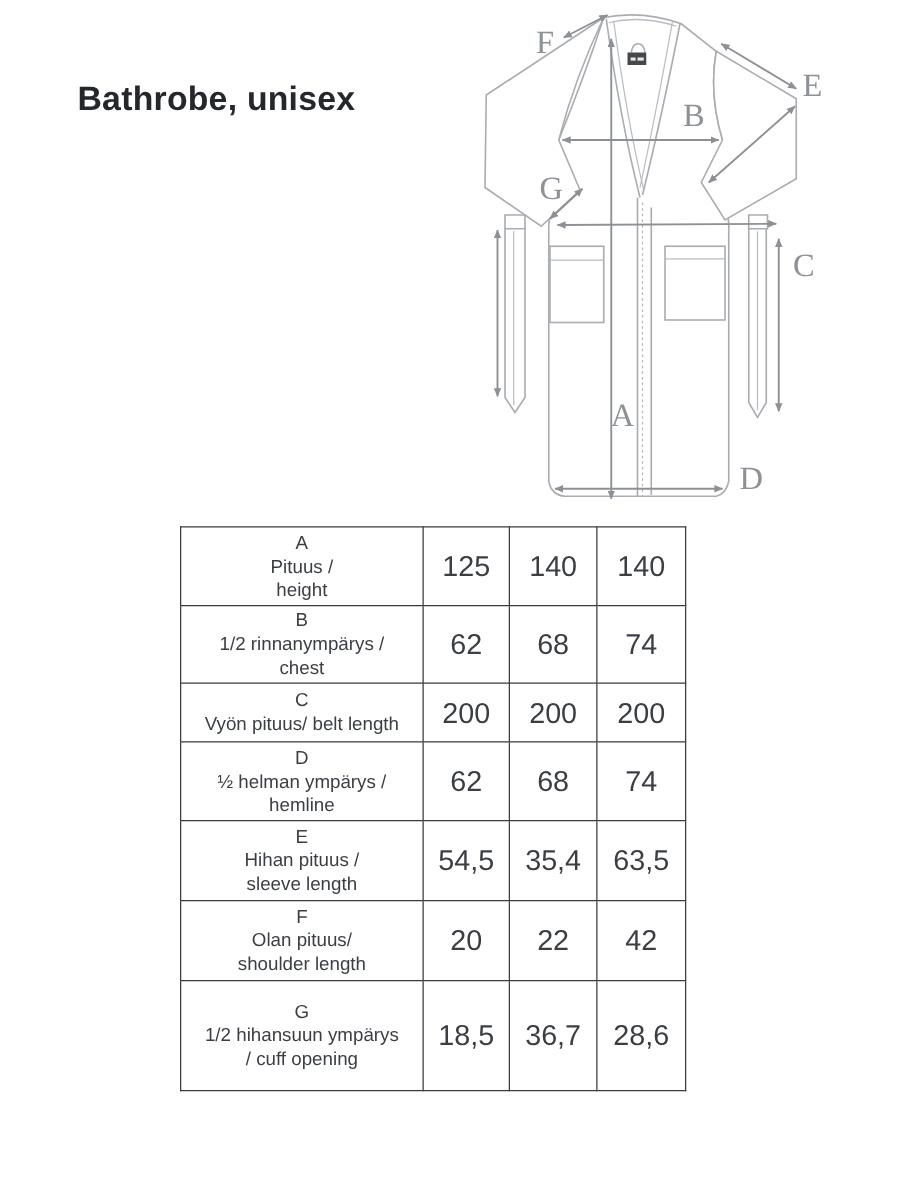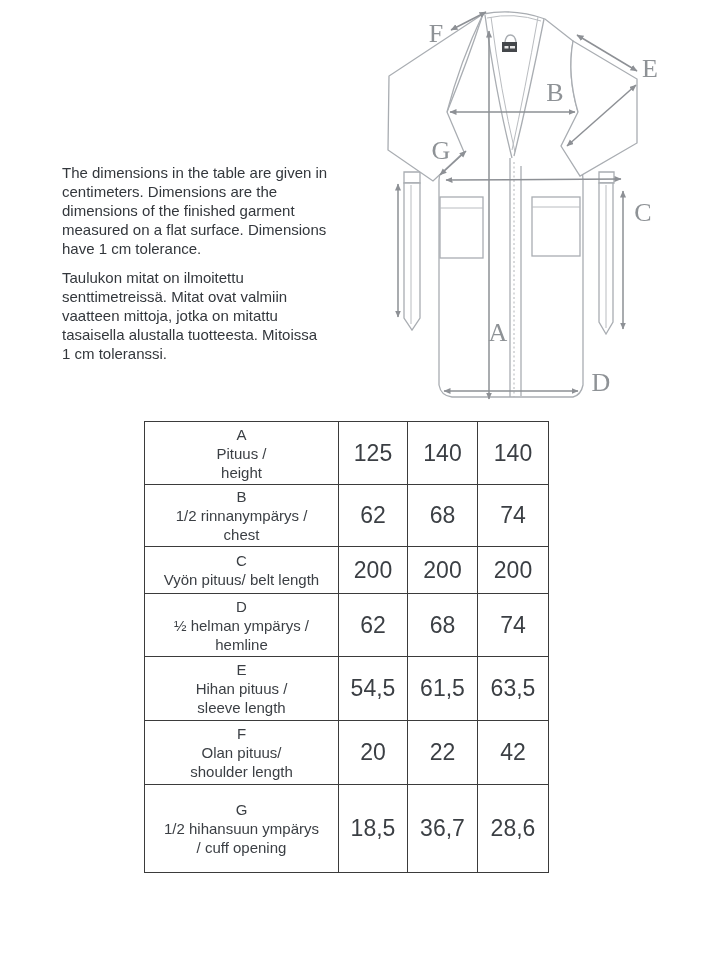--- a/index.html
+++ b/index.html
@@ -23,23 +23,22 @@
         padding:0;color:#3b3f44;font-weight:400;}
   .size-table th{font-size:16px;line-height:20px;white-space:pre-line;}
   .lbl{font-size:15px;line-height:19px;white-space:pre-line;}
   .val{font-size:23px;}
 </style>
 </head>
 <body>
 
 <div class="page">
 
+  <div class="title">Bathrobe, unisex</div>
 
-  <div class="para para-en">The dimensions in the table are given in centimeters. Dimensions are the dimensions of the finished garment measured on a flat surface. Dimensions have 1 cm tolerance.</div>
-  <div class="para para-fi">Taulukon mitat on ilmoitettu senttimetreissä. Mitat ovat valmiin vaatteen mittoja, jotka on mitattu tasaisella alustalla tuotteesta. Mitoissa 1 cm toleranssi.</div>
 
   <svg class="diagram" viewBox="375 0 345 415" xmlns="http://www.w3.org/2000/svg">
     <defs>
       <marker id="ah" markerWidth="10" markerHeight="10" refX="6.5" refY="3" orient="auto-start-reverse" markerUnits="userSpaceOnUse">
         <path d="M0,0 L7,3 L0,6 Z" fill="#8d9095"></path>
       </marker>
     </defs>
 
     <path class="lnf" d="M483,14 Q514,8 545,19 L573,41 Q567,75 578,112 L583,180 L583,385 Q581,395 573,397 L452,397 Q441,396 439,385 L439,180 L447,112 Q468,60 483,14 Z"></path>
 
@@ -131,21 +130,21 @@
 hemline</td>
       <td class="val">62</td>
       <td class="val">68</td>
       <td class="val">74</td>
     </tr>
     <tr style="height:64px">
       <td class="lbl">E
 Hihan pituus /
 sleeve length</td>
       <td class="val">54,5</td>
-      <td class="val">61,5</td>
+      <td class="val">35,4</td>
       <td class="val">63,5</td>
     </tr>
     <tr style="height:64px">
       <td class="lbl">F
 Olan pituus/
 shoulder length</td>
       <td class="val">20</td>
       <td class="val">22</td>
       <td class="val">42</td>
     </tr>

